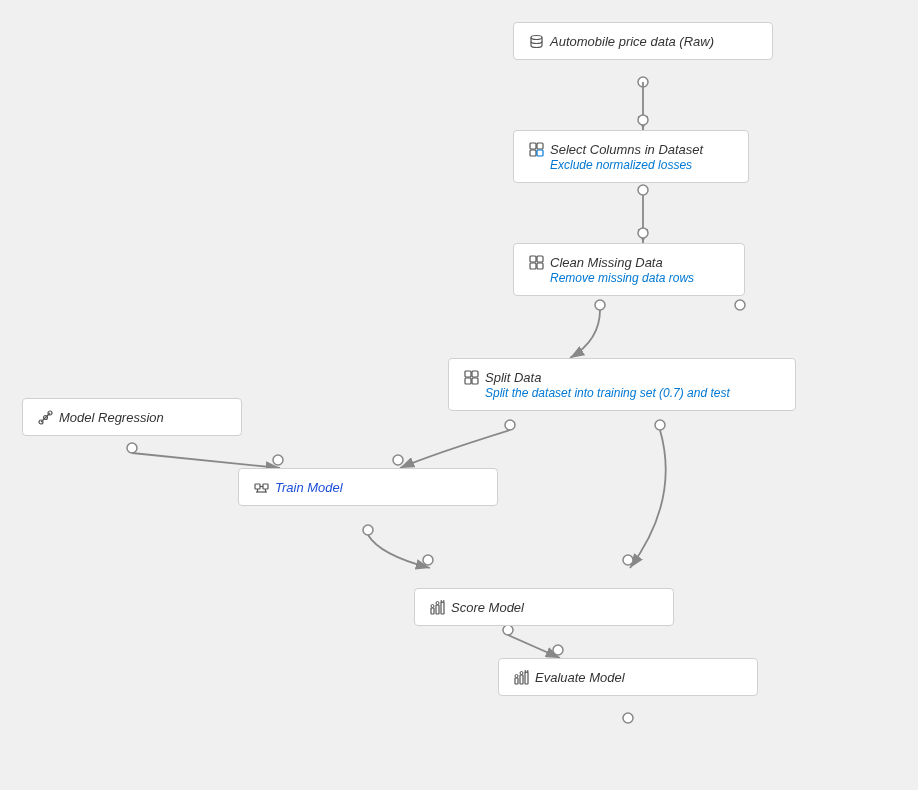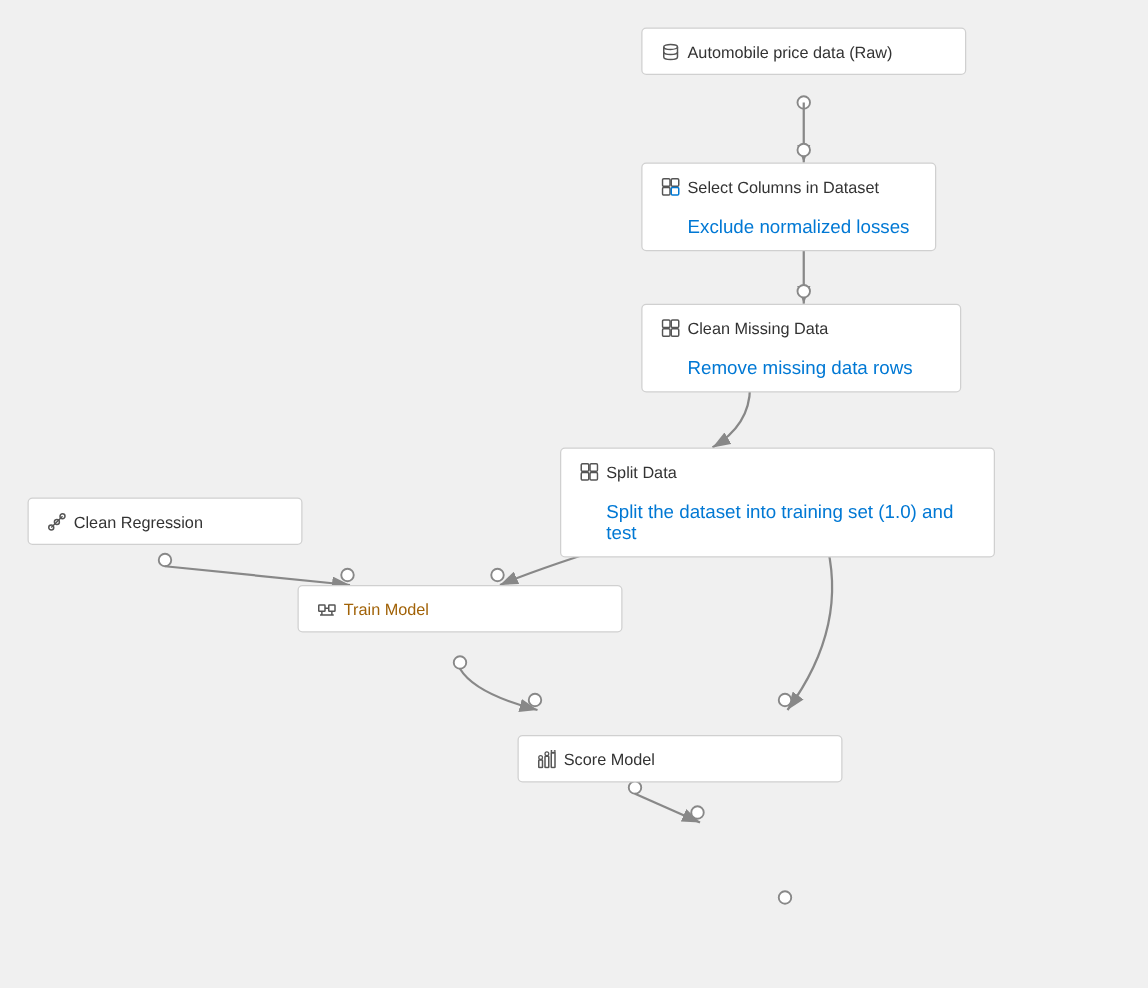--- a/index.html
+++ b/index.html
@@ -18,35 +18,36 @@
       position: relative;
     }
 
     .node {
       position: absolute;
       background: #ffffff;
       border: 1.5px solid #d0d0d0;
       border-radius: 4px;
       padding: 10px 14px;
       min-width: 160px;
+      font-style: italic;
     }
 
     .node-title {
       font-size: 13px;
       color: #333;
       font-weight: 500;
       display: flex;
       align-items: center;
       gap: 6px;
     }
 
     .node-subtitle {
-      font-size: 15px;
+      font-size: 12px;
       color: #0078d4;
-      margin-top: 16px;
+      margin-top: 1px;
       padding-left: 22px;
     }
 
     .node-icon {
       width: 16px;
       height: 16px;
       display: inline-flex;
       align-items: center;
       justify-content: center;
       color: #555;
@@ -149,21 +150,21 @@
           <rect x="8" y="1" width="6" height="6" rx="1" stroke="#555" stroke-width="1.2"></rect>
           <rect x="1" y="8" width="6" height="6" rx="1" stroke="#555" stroke-width="1.2"></rect>
           <rect x="8" y="8" width="6" height="6" rx="1" stroke="#0078d4" stroke-width="1.2"></rect>
         </svg>
       </span>
       <span>Select Columns in Dataset</span>
     </div>
     <div class="node-subtitle">Exclude normalized losses</div>
   </div>
 
-  <div class="node" style="left:513px; top:243px; width:256px;">
+  <div class="node" style="left:513px; top:243px; width:232px;">
     <div class="node-title">
       <span class="node-icon">
         <svg width="15" height="15" viewBox="0 0 15 15" fill="none">
           <rect x="1" y="1" width="6" height="6" rx="1" stroke="#555" stroke-width="1.2"></rect>
           <rect x="8" y="1" width="6" height="6" rx="1" stroke="#555" stroke-width="1.2"></rect>
           <rect x="1" y="8" width="6" height="6" rx="1" stroke="#555" stroke-width="1.2"></rect>
           <rect x="8" y="8" width="6" height="6" rx="1" stroke="#555" stroke-width="1.2"></rect>
         </svg>
       </span>
       <span>Clean Missing Data</span>
@@ -176,63 +177,78 @@
       <span class="node-icon">
         <svg width="15" height="15" viewBox="0 0 15 15" fill="none">
           <rect x="1" y="1" width="6" height="6" rx="1" stroke="#555" stroke-width="1.2"></rect>
           <rect x="8" y="1" width="6" height="6" rx="1" stroke="#555" stroke-width="1.2"></rect>
           <rect x="1" y="8" width="6" height="6" rx="1" stroke="#555" stroke-width="1.2"></rect>
           <rect x="8" y="8" width="6" height="6" rx="1" stroke="#555" stroke-width="1.2"></rect>
         </svg>
       </span>
       <span>Split Data</span>
     </div>
-    <div class="node-subtitle">Split the dataset into training set (1.0) and test</div>
+    <div class="node-subtitle">Split the dataset into training set (0.7) and test</div>
   </div>
 
   <div class="node" style="left:22px; top:398px; width:220px;">
     <div class="node-title">
       <span class="node-icon">
         <svg width="15" height="15" viewBox="0 0 15 15" fill="none">
           <circle cx="3" cy="12" r="2" stroke="#555" stroke-width="1.2"></circle>
           <circle cx="12" cy="3" r="2" stroke="#555" stroke-width="1.2"></circle>
           <circle cx="7.5" cy="7.5" r="2" stroke="#555" stroke-width="1.2"></circle>
           <line x1="3" y1="12" x2="12" y2="3" stroke="#555" stroke-width="1.2"></line>
         </svg>
       </span>
-      <span>Clean Regression</span>
+      <span>Model Regression</span>
     </div>
   </div>
 
   <div class="node" style="left:238px; top:468px; width:260px;">
     <div class="node-title">
       <span class="node-icon">
         <svg width="15" height="15" viewBox="0 0 15 15" fill="none">
           <rect x="1" y="4" width="5" height="5" rx="0.5" stroke="#555" stroke-width="1.2"></rect>
           <rect x="9" y="4" width="5" height="5" rx="0.5" stroke="#555" stroke-width="1.2"></rect>
           <line x1="6" y1="6.5" x2="9" y2="6.5" stroke="#555" stroke-width="1.2"></line>
           <line x1="3.5" y1="9" x2="3.5" y2="12" stroke="#555" stroke-width="1.2"></line>
           <line x1="11.5" y1="9" x2="11.5" y2="12" stroke="#555" stroke-width="1.2"></line>
           <line x1="2" y1="12" x2="13" y2="12" stroke="#555" stroke-width="1.2"></line>
         </svg>
       </span>
-      <span style="color:#a16207;">Train Model</span>
+      <span style="color:#1d4ed8;">Train Model</span>
     </div>
   </div>
 
   <div class="node" style="left:378px; top:588px; width:260px;margin-left:36px;">
     <div class="node-title">
       <span class="node-icon">
         <svg width="15" height="15" viewBox="0 0 15 15" fill="none">
           <rect x="1" y="8" width="3" height="6" rx="0.5" stroke="#555" stroke-width="1.2"></rect>
           <rect x="6" y="5" width="3" height="9" rx="0.5" stroke="#555" stroke-width="1.2"></rect>
           <rect x="11" y="2" width="3" height="12" rx="0.5" stroke="#555" stroke-width="1.2"></rect>
           <circle cx="2.5" cy="6" r="1.5" stroke="#555" stroke-width="1"></circle>
           <circle cx="7.5" cy="3" r="1.5" stroke="#555" stroke-width="1"></circle>
           <circle cx="12.5" cy="1" r="1.5" stroke="#555" stroke-width="1"></circle>
         </svg>
       </span>
       <span>Score Model</span>
     </div>
   </div>
 
+  <div class="node" style="left:498px; top:658px; width:260px;">
+    <div class="node-title">
+      <span class="node-icon">
+        <svg width="15" height="15" viewBox="0 0 15 15" fill="none">
+          <rect x="1" y="8" width="3" height="6" rx="0.5" stroke="#555" stroke-width="1.2"></rect>
+          <rect x="6" y="5" width="3" height="9" rx="0.5" stroke="#555" stroke-width="1.2"></rect>
+          <rect x="11" y="2" width="3" height="12" rx="0.5" stroke="#555" stroke-width="1.2"></rect>
+          <circle cx="2.5" cy="6" r="1.5" stroke="#555" stroke-width="1"></circle>
+          <circle cx="7.5" cy="3" r="1.5" stroke="#555" stroke-width="1"></circle>
+          <circle cx="12.5" cy="1" r="1.5" stroke="#555" stroke-width="1"></circle>
+        </svg>
+      </span>
+      <span>Evaluate Model</span>
+    </div>
+  </div>
 
 </div>
 
 </body></html>

